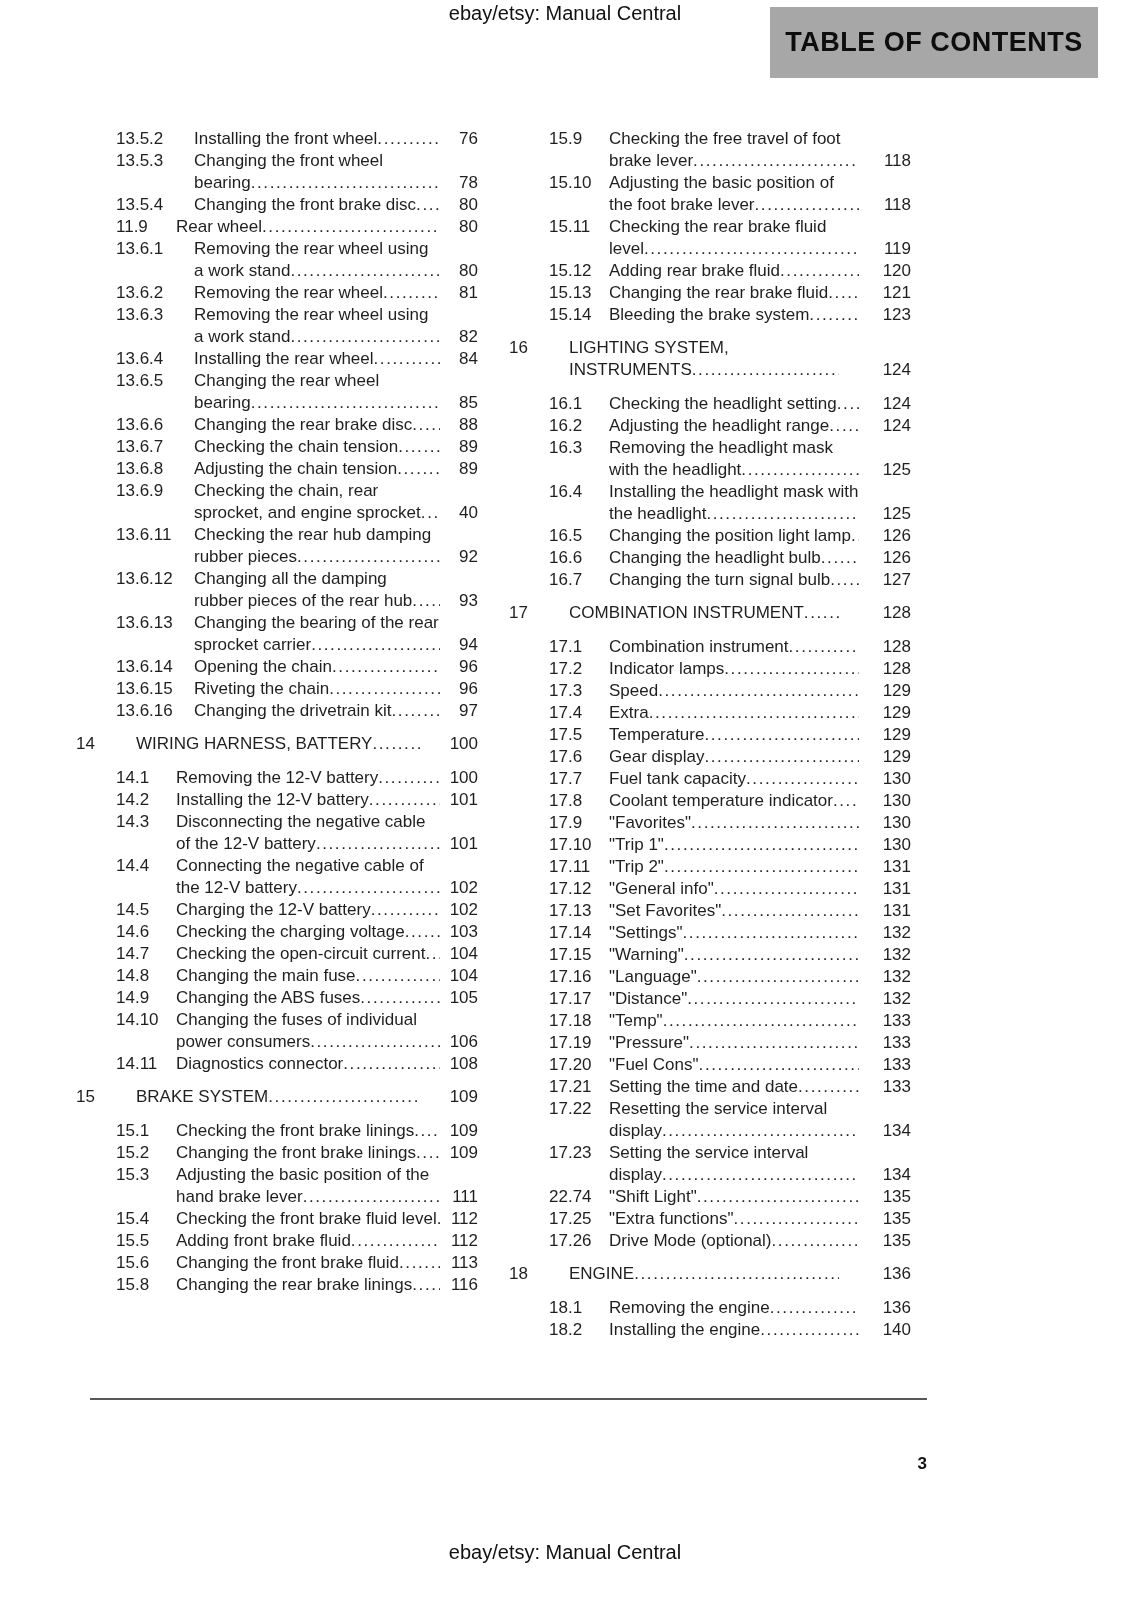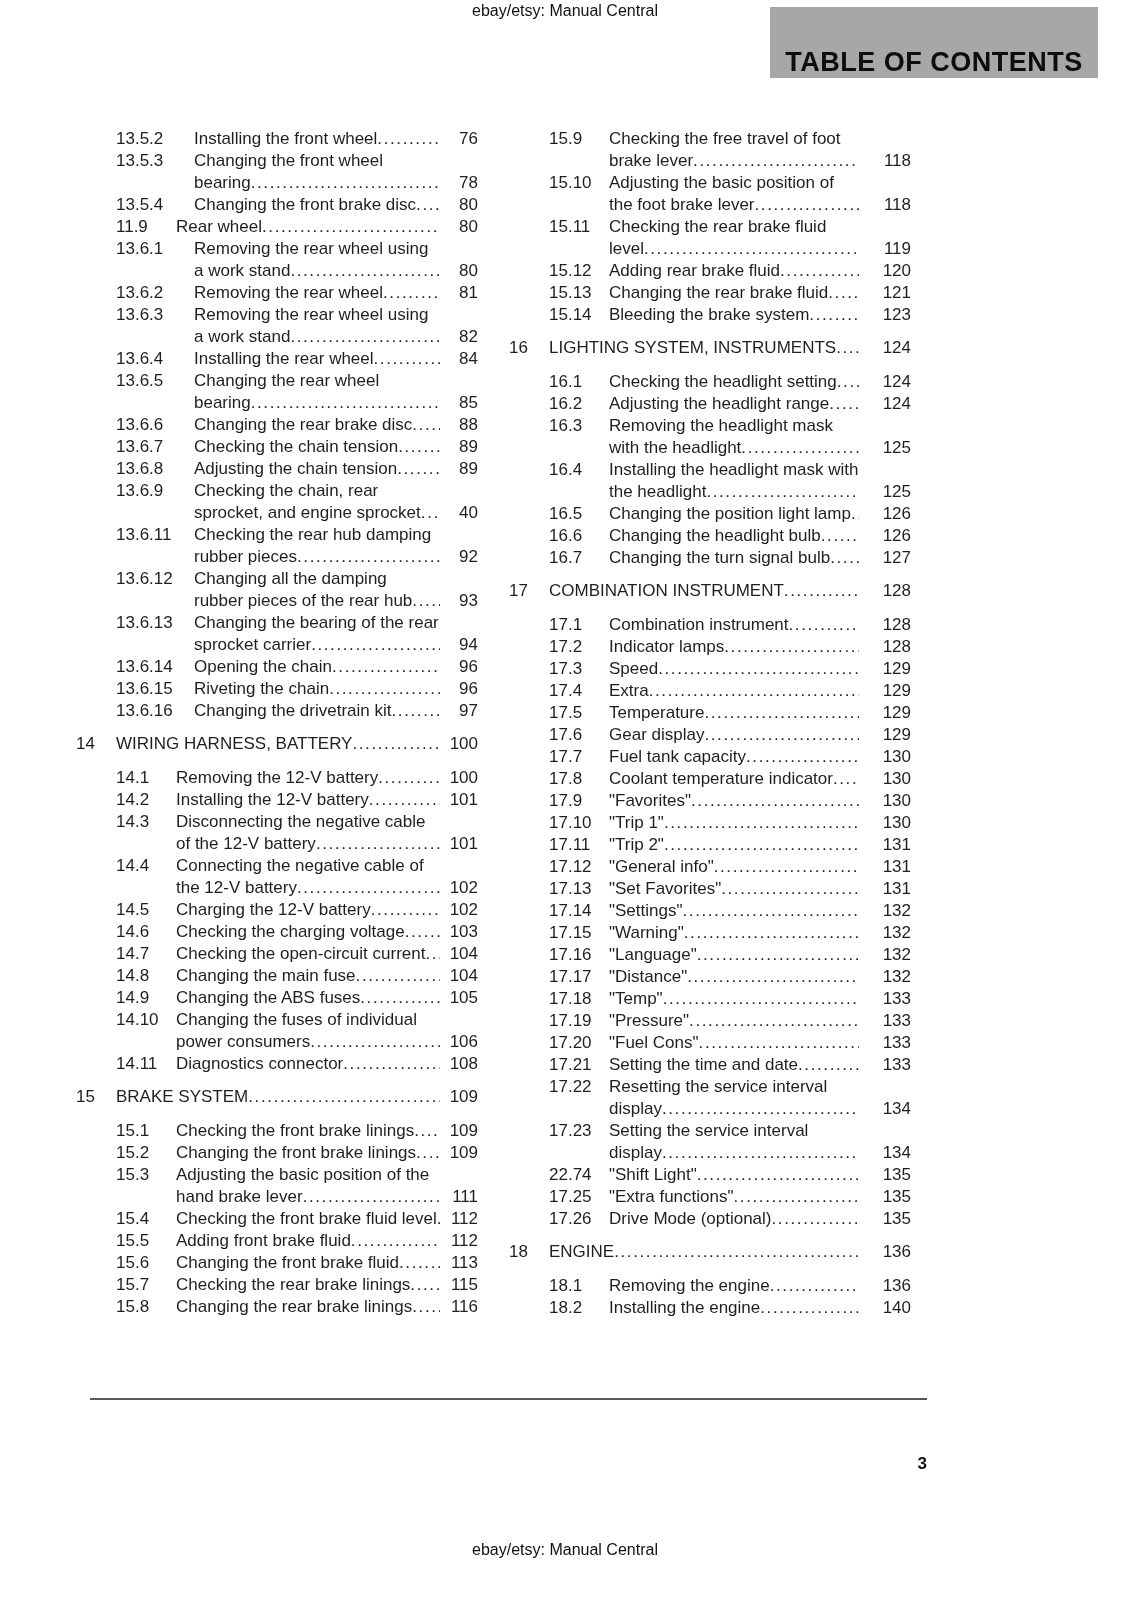--- a/index.html
+++ b/index.html
@@ -13,34 +13,34 @@
     background: #ffffff;
     color: #1f1f1f;
     overflow: hidden;
   }
 
   .watermark {
     position: absolute;
     left: 0;
     width: 1130px;
     text-align: center;
-    font-size: 16px;
+    font-size: 20px;
     color: #111;
   }
   .watermark.top { top: 2px; }
   .watermark.bottom { top: 1541px; }
 
   .banner {
     position: absolute;
     top: 7px;
     left: 770px;
     width: 328px;
     height: 71px;
     display: flex;
-    align-items: flex-end;
+    align-items: center;
     justify-content: center;
   }
   .banner .banner-title {
     font-weight: bold;
     font-size: 27px;
     letter-spacing: 0.5px;
     color: #0d0d0d;
     white-space: nowrap;
   }
 
@@ -56,21 +56,21 @@
   .entry {
     --numw: 60px;
     --pagew: 38px;
     display: grid;
     grid-template-columns: var(--numw) minmax(0, 1fr) var(--pagew);
     font-size: 17px;
     line-height: 22px;
   }
   .entry.sub { padding-left: 40px; }
   .entry.sub.deep { --numw: 78px; }
-  .entry.chapter { --numw: 40px; padding-left: 0; margin: 11px 0 12px 0; }
+  .entry.chapter { --numw: 40px; padding-left: 0; margin: 11px 0 12px 0; gap: 20px; }
   .col[data-name="toc-column-right"] .entry { --pagew: 52px; }
 
   .entry .num { align-self: start; white-space: nowrap; }
   .entry .title {
     position: relative;
     overflow: hidden;
   }
   .entry .title::after {
     content: "................................................................................";
     position: absolute;
@@ -301,25 +301,20 @@
     <span class="num" data-name="toc-entry-number">15.5</span>
     <span class="title" data-name="toc-entry-title">Adding front brake fluid</span>
     <span class="page" data-name="toc-entry-page">112</span>
   </div>
         <div class="entry sub" data-name="toc-entry">
     <span class="num" data-name="toc-entry-number">15.6</span>
     <span class="title" data-name="toc-entry-title">Changing the front brake fluid</span>
     <span class="page" data-name="toc-entry-page">113</span>
   </div>
         <div class="entry sub" data-name="toc-entry">
-    <span class="num" data-name="toc-entry-number">15.7</span>
-    <span class="title" data-name="toc-entry-title">Checking the rear brake linings</span>
-    <span class="page" data-name="toc-entry-page">115</span>
-  </div>
-        <div class="entry sub" data-name="toc-entry">
     <span class="num" data-name="toc-entry-number">15.8</span>
     <span class="title" data-name="toc-entry-title">Changing the rear brake linings</span>
     <span class="page" data-name="toc-entry-page">116</span>
   </div>
       </section>
     <section class="col" data-name="toc-column-right">
         <div class="entry sub" data-name="toc-entry">
     <span class="num" data-name="toc-entry-number">15.9</span>
     <span class="title" data-name="toc-entry-title">Checking the free travel of foot brake lever</span>
     <span class="page" data-name="toc-entry-page">118</span>

